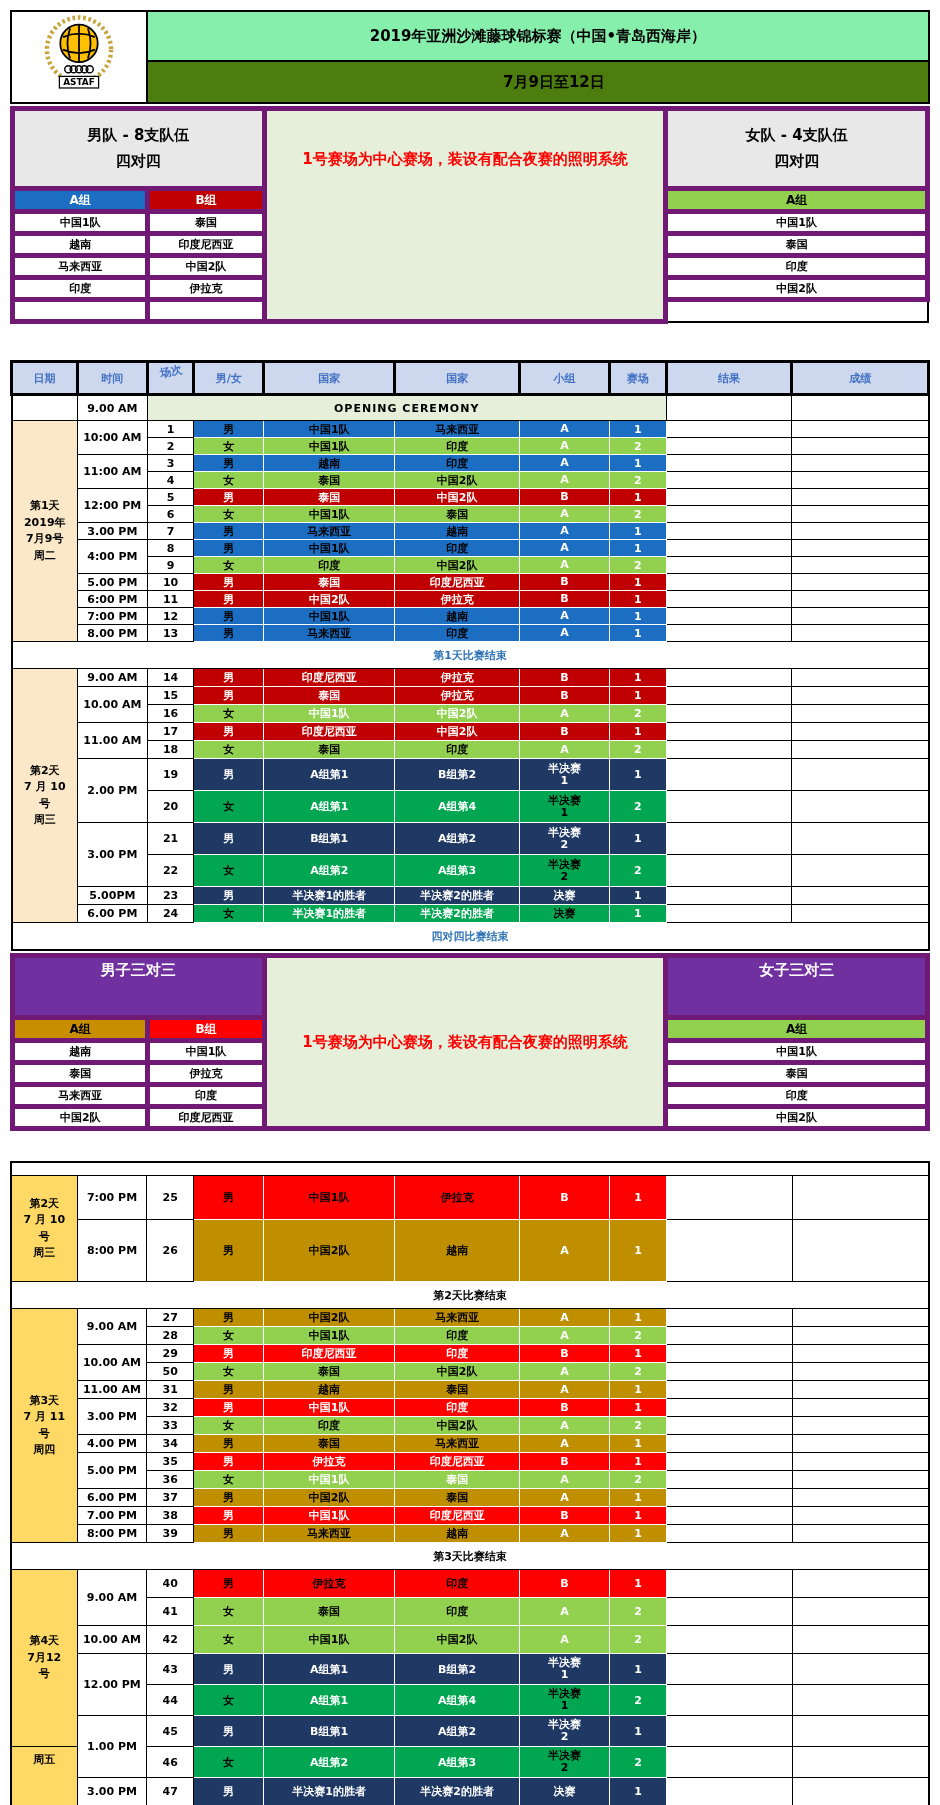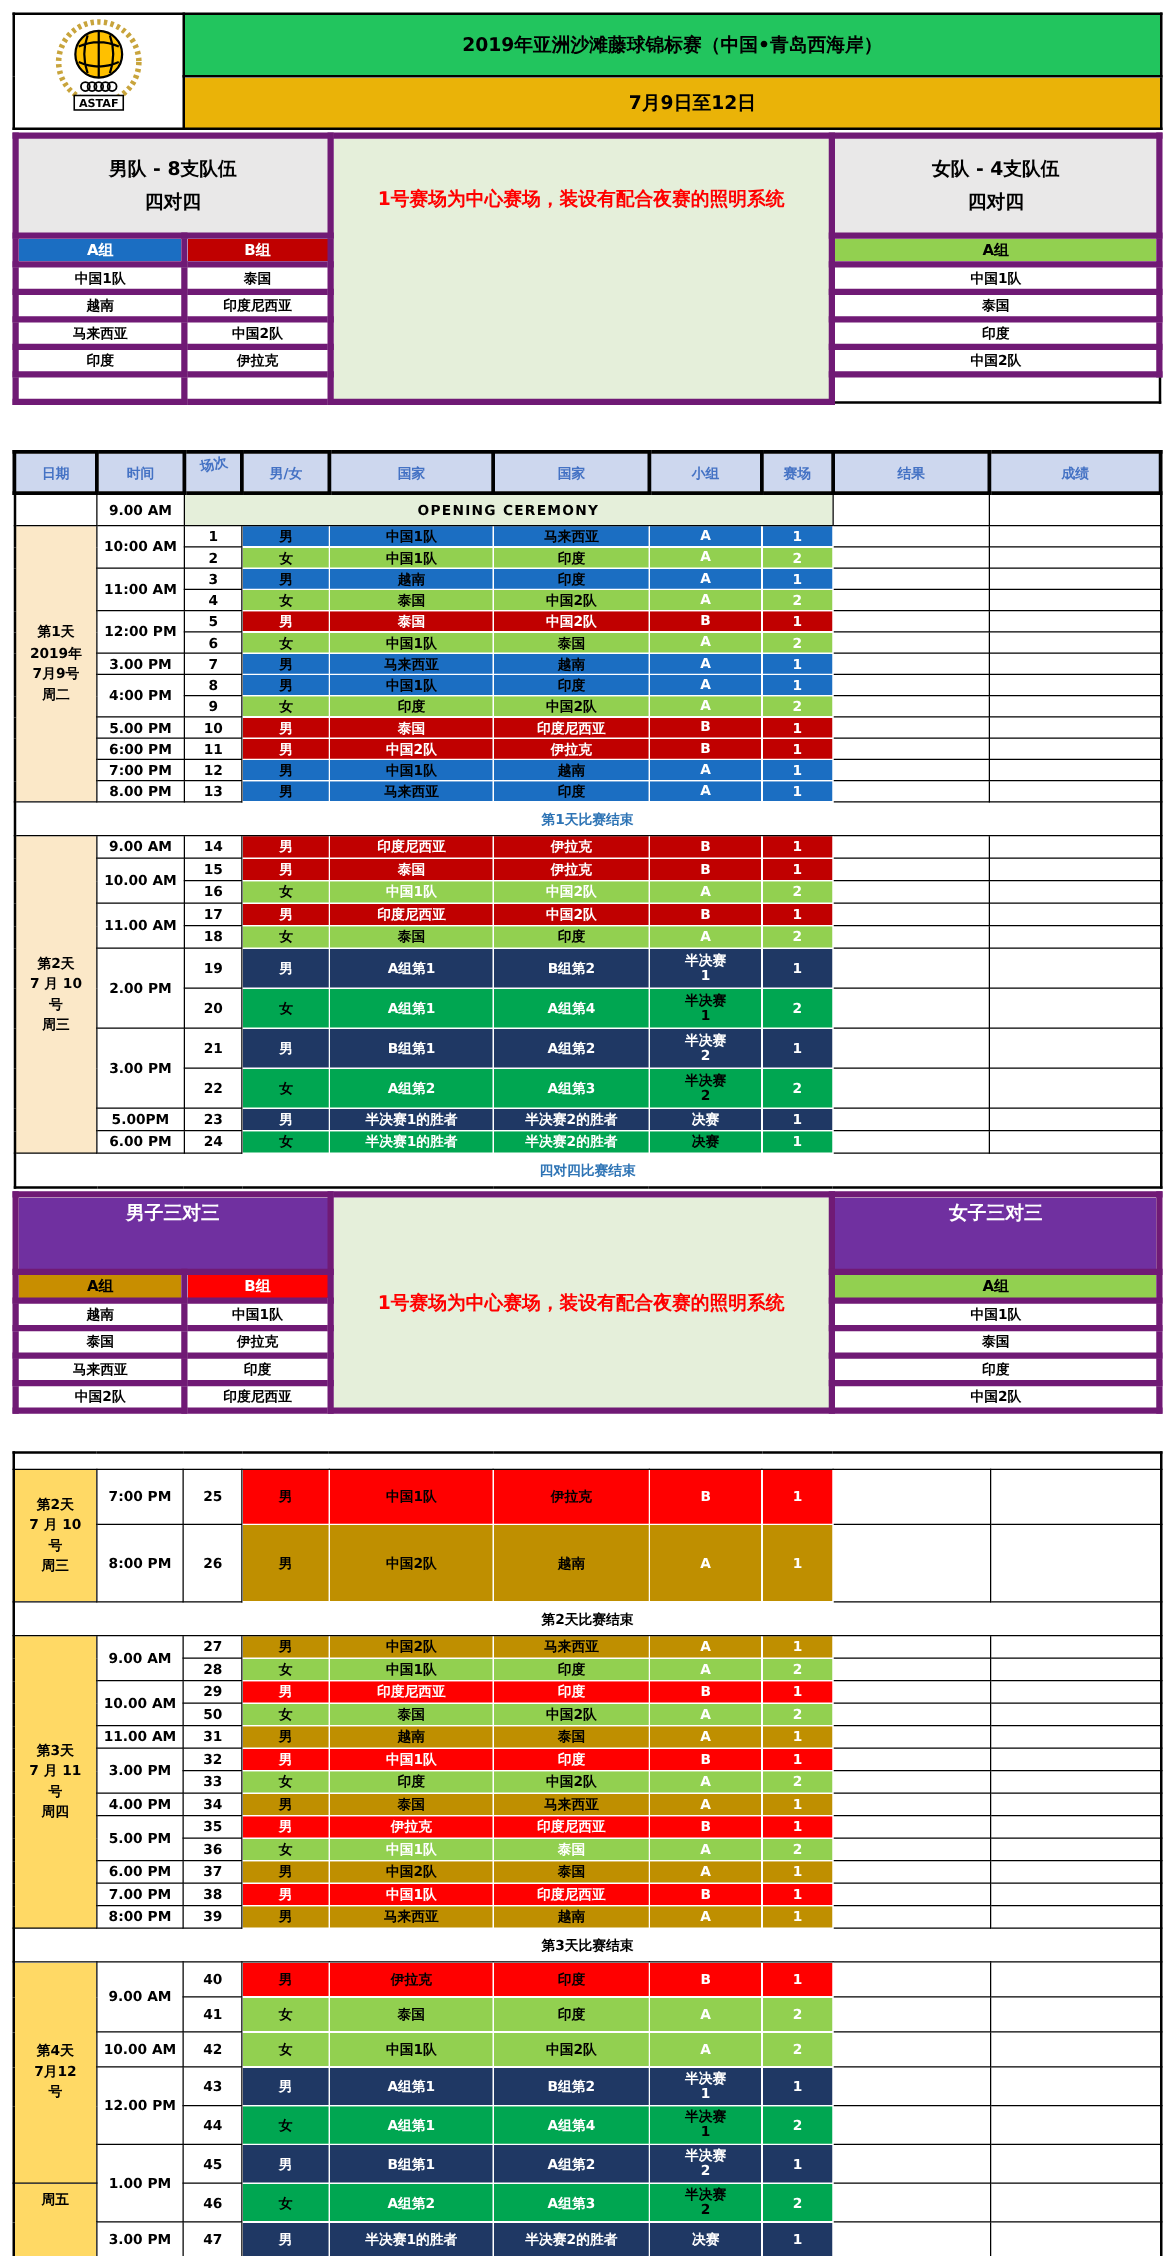--- a/index.html
+++ b/index.html
@@ -4,22 +4,22 @@
 <style>
   html,body{margin:0;padding:0;background:#fff;}
   body{font-family:"DejaVu Sans","Liberation Sans",sans-serif;font-weight:bold;color:#000;}
   .page{width:940px;box-sizing:border-box;padding:10px 10px 6px 10px;}
   table{border-collapse:collapse;table-layout:fixed;width:100%;}
   td{overflow:hidden;text-align:center;vertical-align:middle;padding:0;}
 
   
   .hdr td{border:2px solid #000;}
   .logo-box{background:#fff;}
-  .banner1{background:#22c55e;font-size:15px;height:48px;margin-left:42px;}
-  .banner2{background:#eab308;font-size:15px;height:40px;padding-left:32px;}
+  .banner1{background:#86efac;font-size:15px;height:48px;margin-left:42px;}
+  .banner2{background:#4d7c0f;font-size:15px;height:40px;padding-left:32px;}
 
   
   .grp{margin-top:2px;}
   .grp td{border:5px solid #701a75;}
   .grp{border:2px solid #000;}
   .sec-head{background:#E9E8E8;font-size:15px;white-space:pre-line;line-height:1.7;}
   .sec-head.purple{background:#7030A0;color:#fff;vertical-align:top;}
   .notice{background:#E5EFDA;color:#FF0000;font-size:15px;line-height:1.6;padding:0 30px;}
   .notice.vtop{vertical-align:top;padding-top:36px;}
   .gh{height:18px;font-size:12px;}

